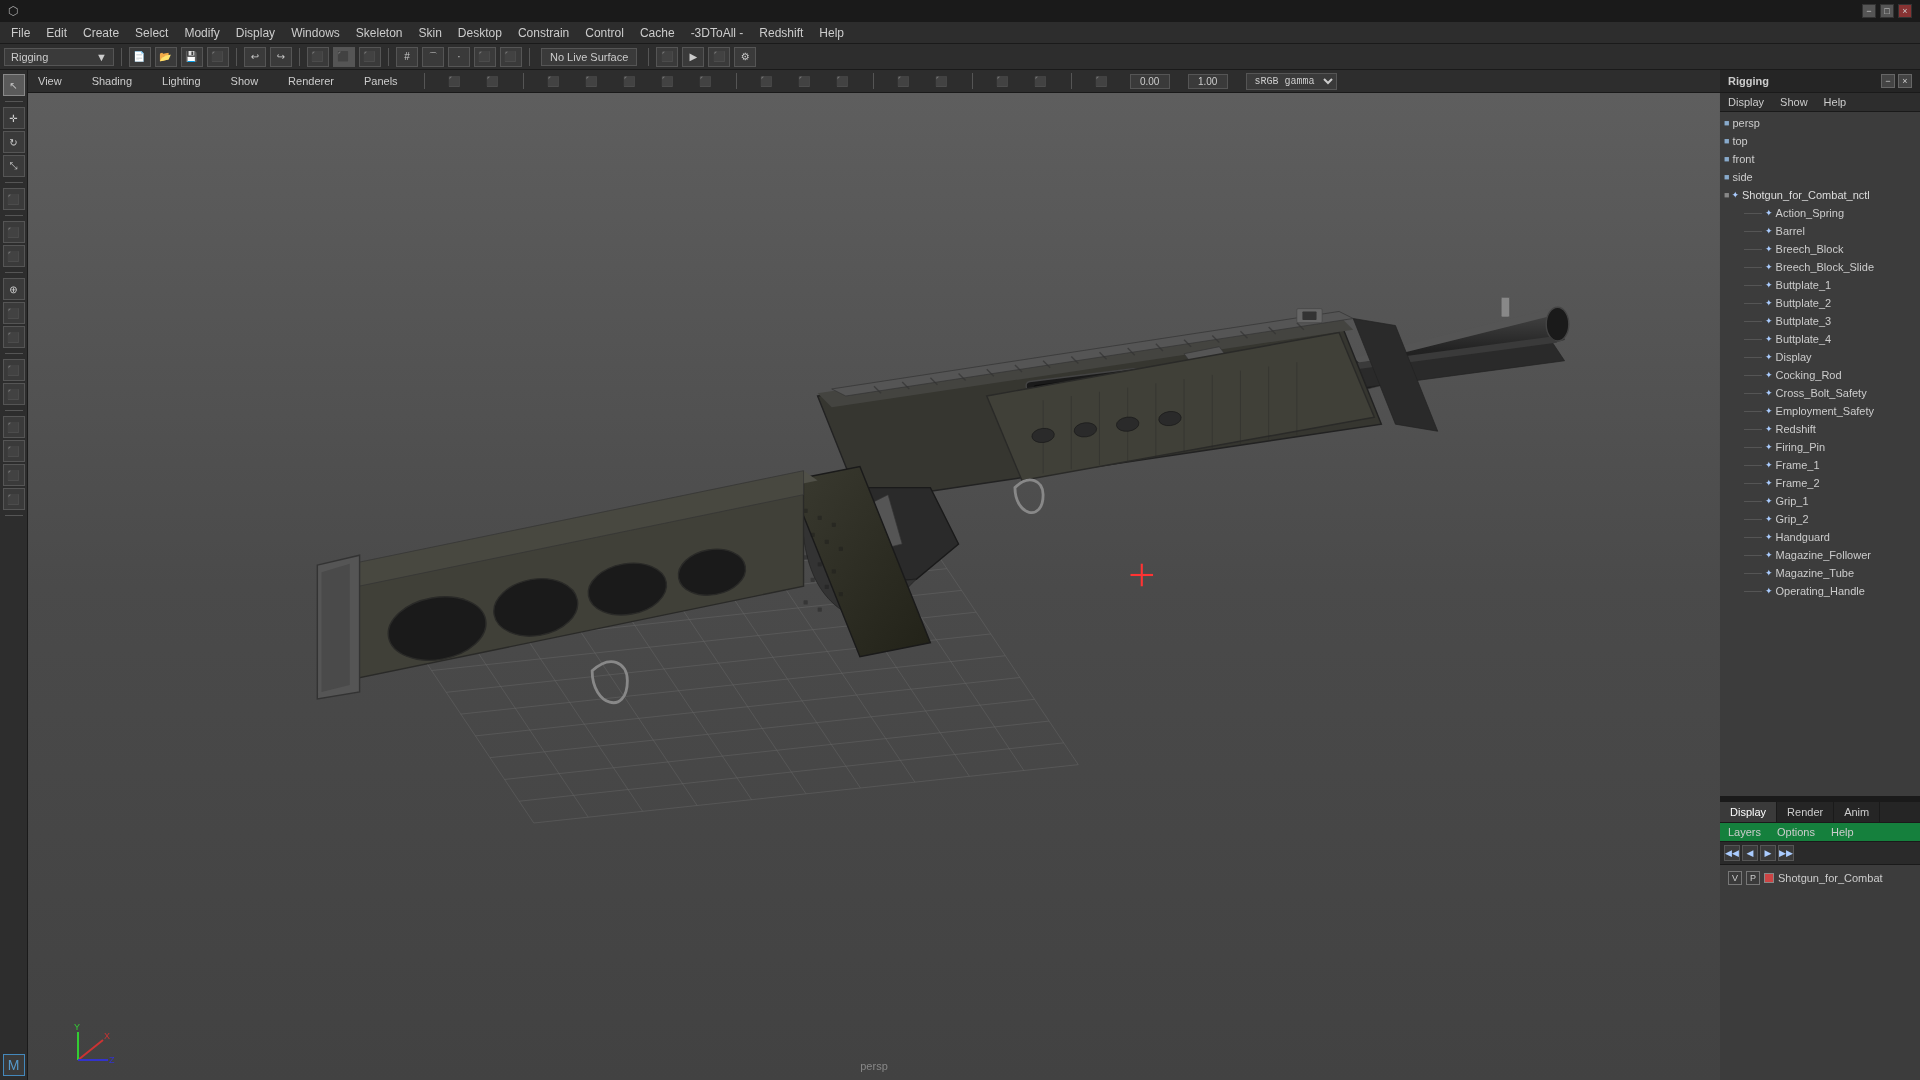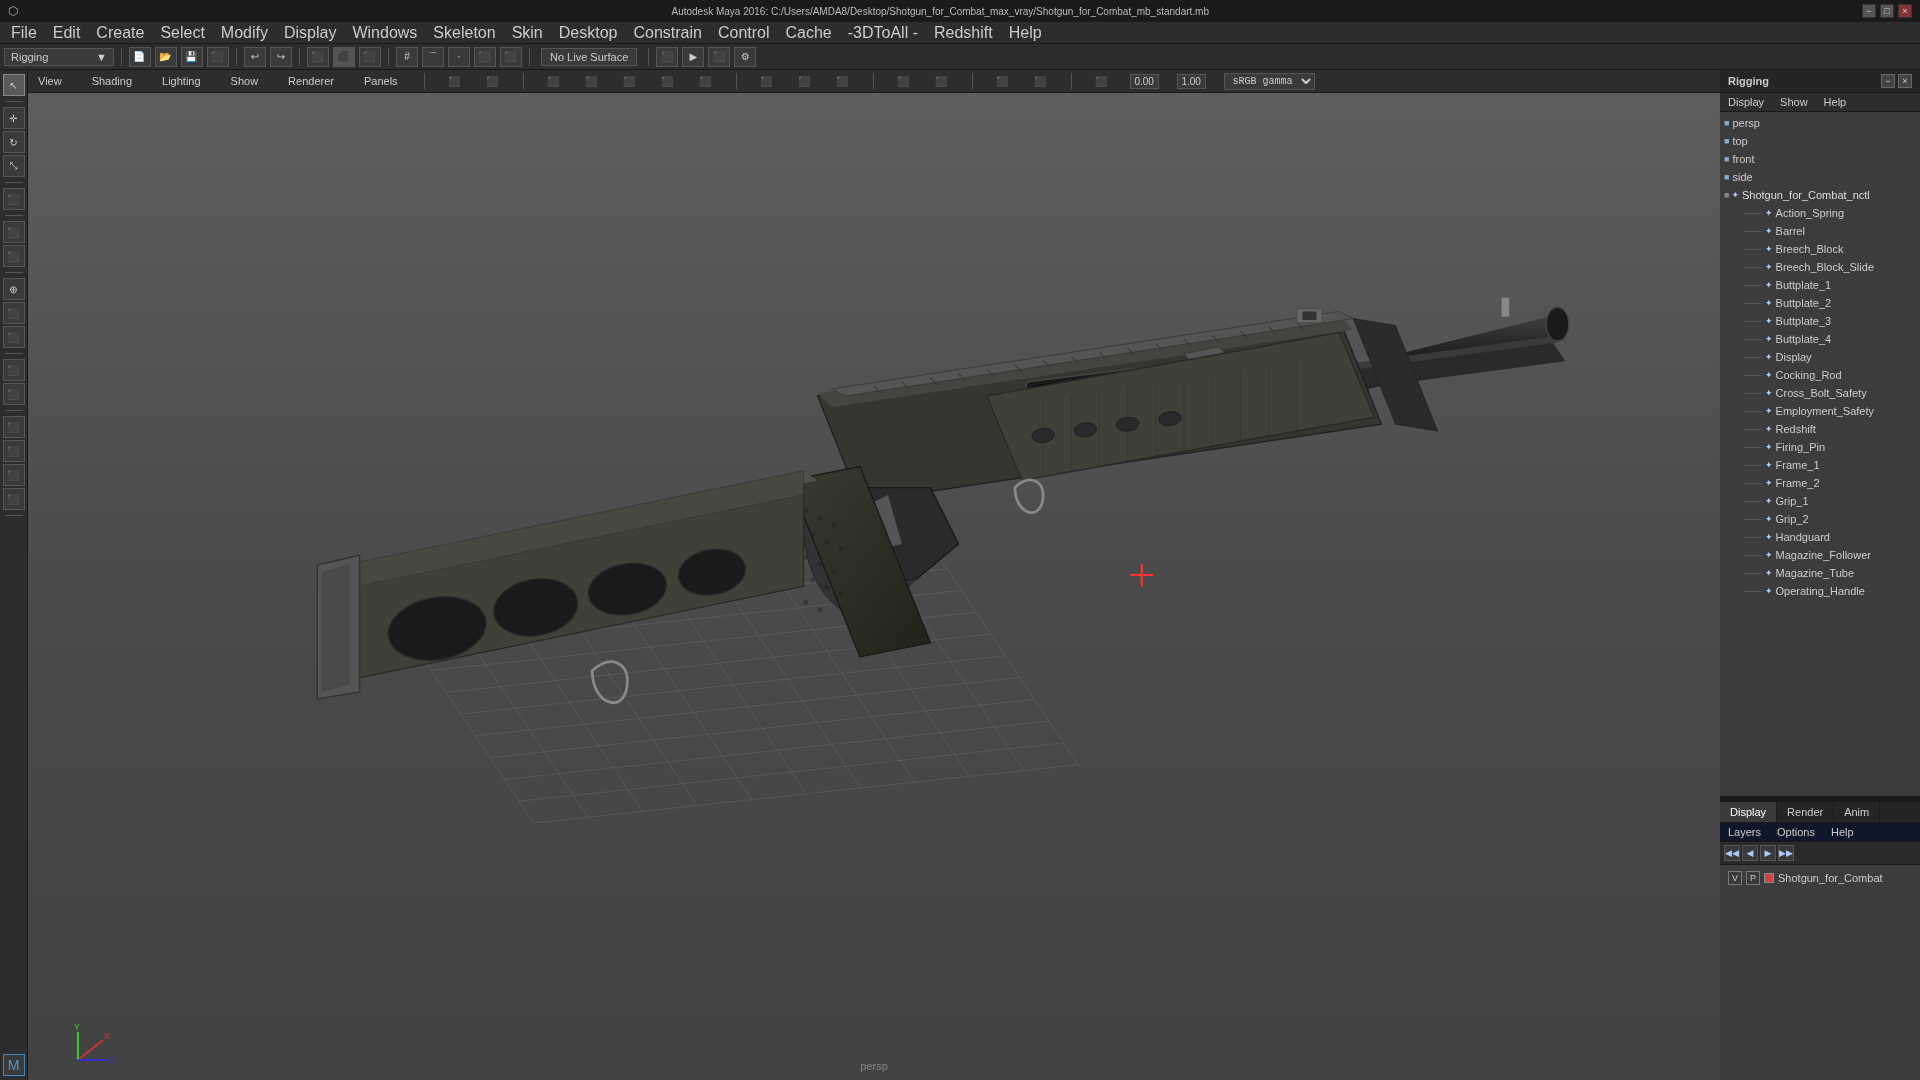--- a/index.html
+++ b/index.html
@@ -11,21 +11,21 @@
       padding: 0 8px; color: #bbb; font-size: 11px;
     }
     #titlebar .title { flex: 1; text-align: center; }
     #titlebar .winbtns { display: flex; gap: 4px; }
     #titlebar .winbtn { width: 14px; height: 14px; background: #555; border: 1px solid #333; cursor: pointer; font-size: 9px; color: #ccc; display: flex; align-items: center; justify-content: center; }
 
     
     #menubar {
       width: 100%; height: 22px; background: #2d2d2d; display: flex; align-items: center; padding: 0 4px; gap: 2px; border-bottom: 1px solid #1a1a1a;
     }
-    #menubar span { padding: 2px 7px; cursor: pointer; color: #ccc; font-size: 16px; }
+    #menubar span { padding: 2px 7px; cursor: pointer; color: #ccc; font-size: 12px; }
 
     
     #modebar {
       width: 100%; height: 26px; background: #2d2d2d; display: flex; align-items: center; padding: 0 4px; gap: 4px; border-bottom: 1px solid #1a1a1a;
     }
     #modebar .mode-dropdown {
       background: #3a3a3a; border: 1px solid #555; color: #ccc; padding: 2px 6px; font-size: 11px; width: 110px; display: flex; align-items: center; justify-content: space-between; cursor: pointer;
     }
     #modebar .toolbar-sep { width: 1px; height: 18px; background: #555; margin: 0 3px; }
     #modebar .tbtn { width: 22px; height: 20px; background: #3a3a3a; border: 1px solid #555; cursor: pointer; color: #ccc; font-size: 10px; display: flex; align-items: center; justify-content: center; }
@@ -34,21 +34,21 @@
     }
 
     
     #viewport-toolbar {
       background: #2d2d2d; height: 24px; display: flex; align-items: center; padding: 0 4px; gap: 18px; border-bottom: 1px solid #1a1a1a;
     }
     #viewport-toolbar .vt-menu { padding: 2px 6px; cursor: pointer; color: #ccc; font-size: 11px; }
     #viewport-toolbar .vt-sep { width: 1px; height: 16px; background: #555; margin: 0 2px; }
     #viewport-toolbar .vt-btn { width: 20px; height: 18px; background: transparent; border: none; cursor: pointer; color: #ccc; font-size: 10px; display: flex; align-items: center; justify-content: center; }
     .gamma-select { background: #3a3a3a; border: 1px solid #555; color: #ccc; font-size: 10px; padding: 1px 4px; font-family: Liberation Mono, monospace; }
-    .num-input { background: #3a3a3a; border: 1px solid #555; color: #ccc; font-size: 10px; width: 29px; padding: 1px 3px; text-align: center; }
+    .num-input { background: #3a3a3a; border: 1px solid #555; color: #ccc; font-size: 10px; width: 40px; padding: 1px 3px; text-align: center; }
 
     
     #main {
       display: flex; width: 100%; height: calc(1080px - 22px - 22px - 26px - 24px - 22px - 22px);
     }
 
     
     #left-toolbar {
       width: 28px; background: #2d2d2d; border-right: 1px solid #1a1a1a; display: flex; flex-direction: column; align-items: center; padding: 4px 0; gap: 2px;
     }
@@ -95,21 +95,21 @@
     .camera-item { padding-left: 4px; }
     .submesh-item { padding-left: 24px; }
     .root-item { padding-left: 4px; }
 
     .oi-cam-icon { color: #7799bb; }
     #layer-tabs {
       display: flex; background: #252525; border-bottom: 1px solid #1a1a1a;
     }
     #layer-tabs span { padding: 4px 10px; cursor: pointer; color: #ccc; font-size: 11px; border-right: 1px solid #1a1a1a; }
     #layer-tabs span.active { background: #3a3a3a; color: #fff; }
-    #layer-options { display: flex; gap: 0; background: #0f172a; border-bottom: 1px solid #1a1a1a; }
+    #layer-options { display: flex; gap: 0; background: #15803d; border-bottom: 1px solid #1a1a1a; }
     #layer-options span { padding: 3px 8px; cursor: pointer; color: #ccc; font-size: 11px; }
 
     #layer-content { flex: 1; padding: 4px; }
     .layer-row {
       display: flex; align-items: center; padding: 2px 4px; font-size: 11px; color: #ccc; cursor: pointer;
     }
     .layer-v { width: 14px; height: 14px; border: 1px solid #777; background: #3a3a3a; margin-right: 4px; display: flex; align-items: center; justify-content: center; font-size: 9px; color: #ccc; cursor: pointer; }
     .layer-p { width: 14px; height: 14px; border: 1px solid #777; background: #3a3a3a; margin-right: 4px; display: flex; align-items: center; justify-content: center; font-size: 9px; color: #ccc; cursor: pointer; }
     .layer-color { width: 10px; height: 10px; margin-right: 4px; border: 1px solid #888; }
 
@@ -120,21 +120,20 @@
     #right-panels { width: 200px; display: flex; flex-direction: column; height: 100%; }
 
     #outliner-panel { flex: 1; min-height: 0; overflow: hidden; display: flex; flex-direction: column; }
     #attr-panel { height: 280px; display: flex; flex-direction: column; border-top: 2px solid #1a1a1a; }
   </style>
 </head>
 <body>
 
 <div id="titlebar">
   <span style="color:#aaa;font-size:12px;">⬡</span>
-  <span class="title" style="font-size:10px;overflow:hidden;white-space:nowrap;text-overflow:ellipsis;max-width:1200px;">Autodesk Maya 2016: C:/Users/AMDA8/Desktop/Shotgun_for_Combat_max_vray/Shotgun_for_Combat_mb_standart.mb</span>
   <div class="winbtns">
     <div class="winbtn">−</div>
     <div class="winbtn">□</div>
     <div class="winbtn" style="background:#883333;">×</div>
   </div>
 </div>
 
 <div id="menubar">
   <span>File</span>
   <span>Edit</span>

